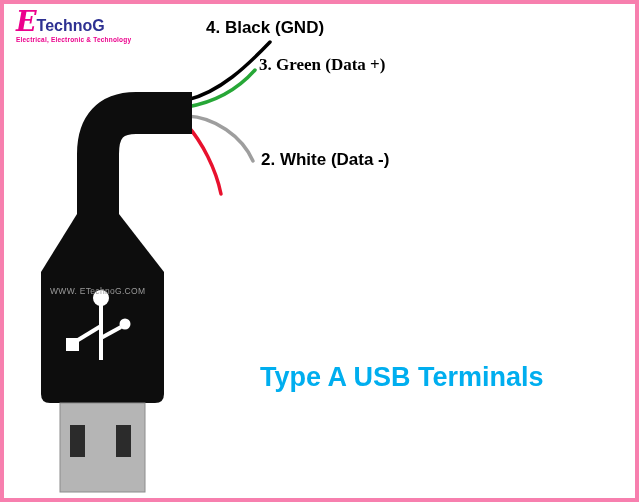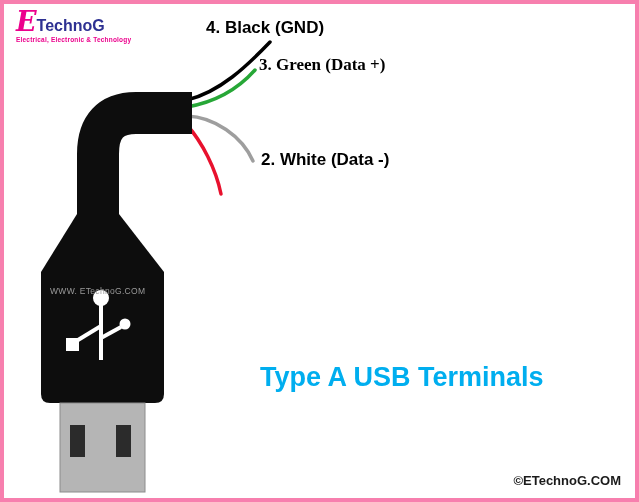--- a/index.html
+++ b/index.html
@@ -111,15 +111,14 @@
   </svg>
 
   <div class="wm">WWW. ETechnoG.COM</div>
 
   <div class="wire-label" style="left:202px; top:14px;">4. Black (GND)</div>
   <div class="wire-label" style="left:255px; top:51px;font-family:Liberation Serif, serif;">3. Green (Data +)</div>
   <div class="wire-label" style="left:257px; top:146px;">2. White (Data -)</div>
 
   <div class="title" style="color: rgb(0, 174, 239);">Type A USB Terminals</div>
 
-  <div class="copyright">©ETechnoG.COM</div>
 
 </div>
 
 </body></html>

